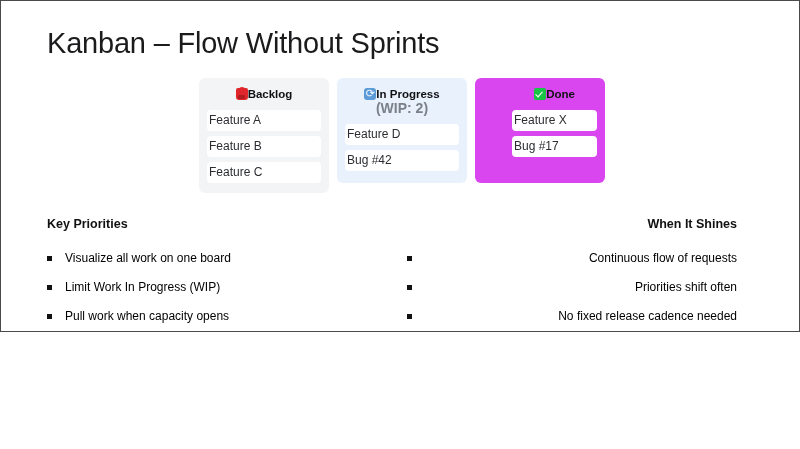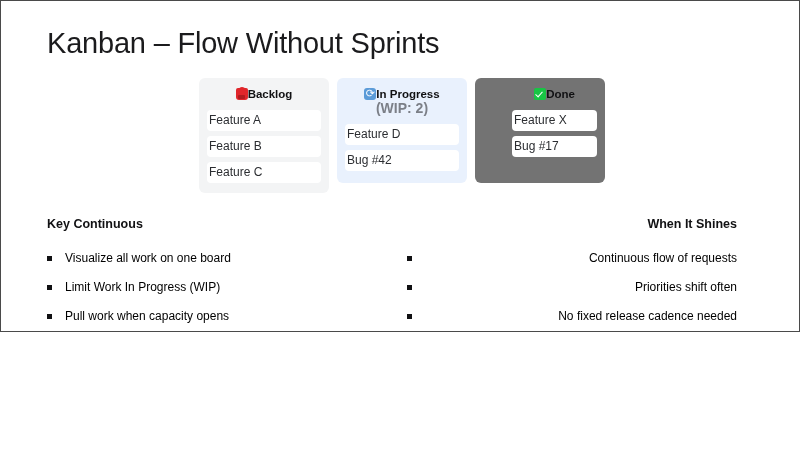--- a/index.html
+++ b/index.html
@@ -48,21 +48,21 @@
   }
   .column {
     box-sizing: border-box;
     width: 130px;
     border-radius: 6px;
     padding: 8px 8px 10px 8px;
     min-height: 105px;
   }
   .col-backlog    { background: #f3f4f5; }
   .col-inprogress { background: #e9f1fd; }
-  .col-done       { background: #737373; padding-left: 37px; }
+  .col-done       { background: #d946ef; padding-left: 37px; }
 
   .col-header {
     display: flex;
     flex-wrap: wrap;
     justify-content: center;
     align-items: center;
     text-align: center;
     line-height: 14px;
     margin-bottom: 9px;
     padding-top: 1px;
@@ -220,21 +220,21 @@
         <span class="col-icon icon-check"></span>
         <span class="col-title">Done</span>
       </div>
       <div class="card">Feature X</div>
       <div class="card">Bug #17</div>
     </div>
 
   </div>
 
   <div class="panel panel-left">
-    <div class="panel-heading">Key Continuous</div>
+    <div class="panel-heading">Key Priorities</div>
     <ul class="bullets">
       <li>
         <span class="bullet-marker"></span>
         <span>Visualize all work on one board</span>
       </li>
       <li>
         <span class="bullet-marker"></span>
         <span>Limit Work In Progress (WIP)</span>
       </li>
       <li>

